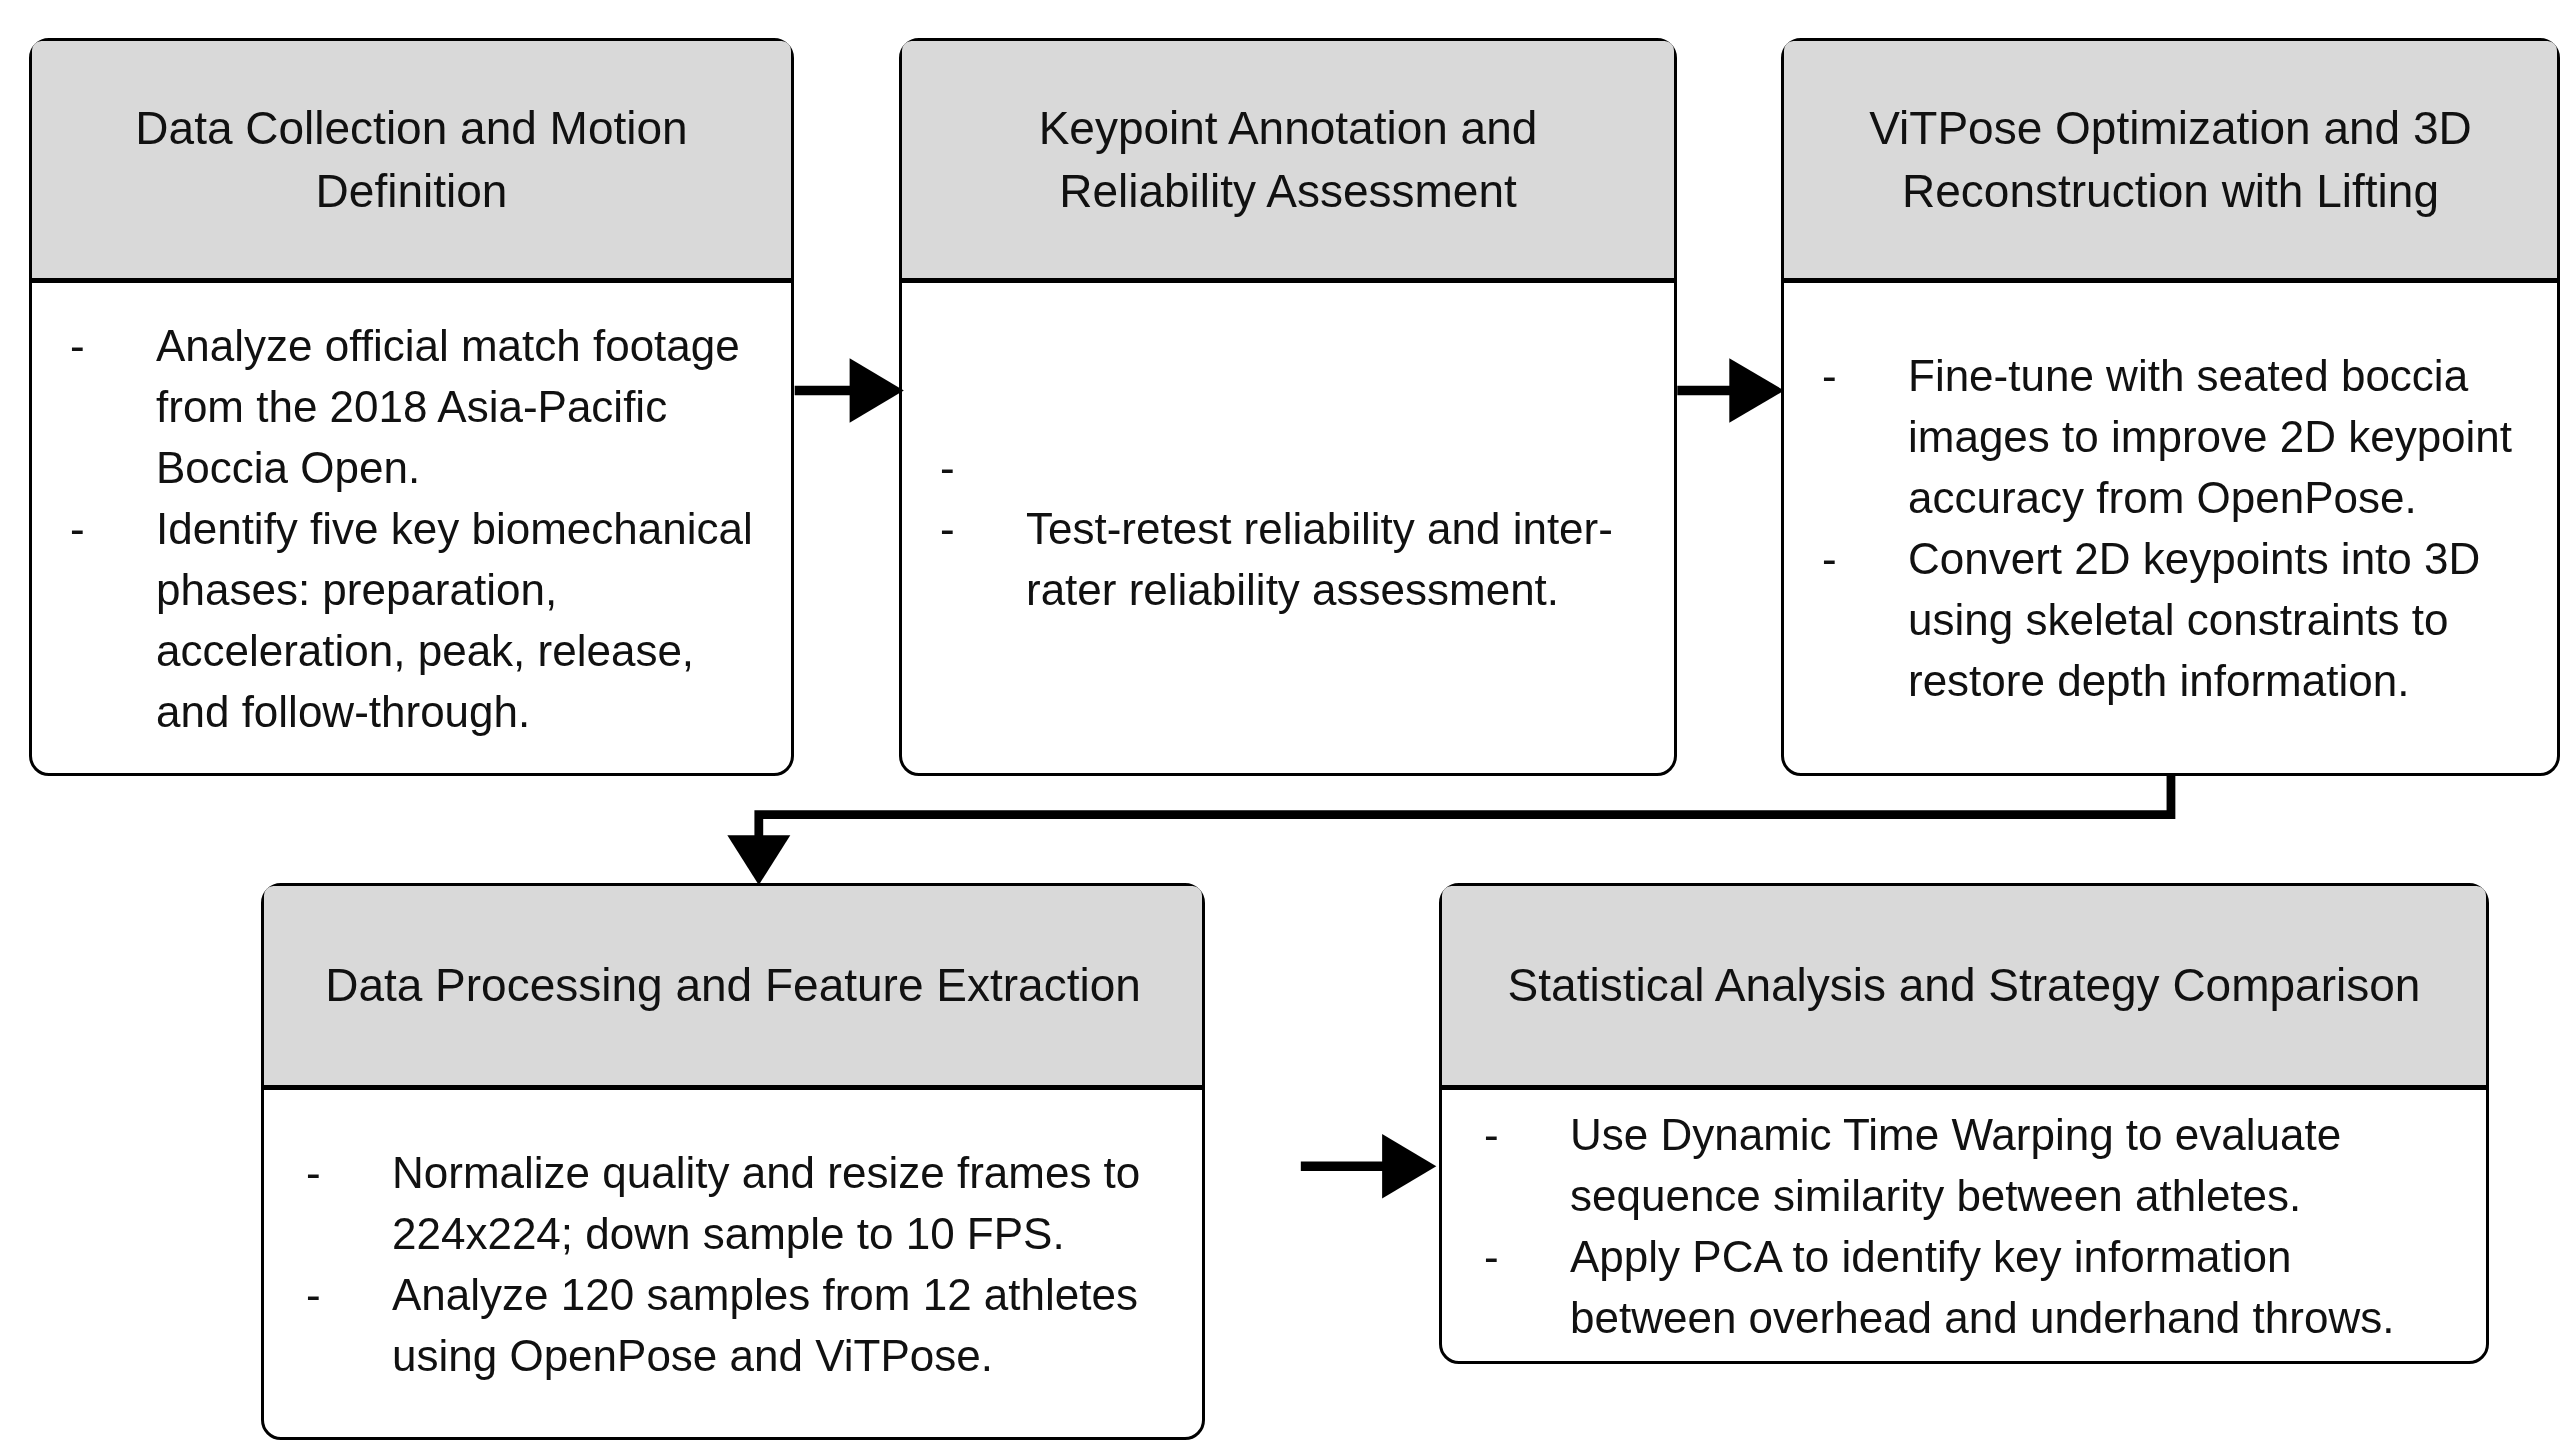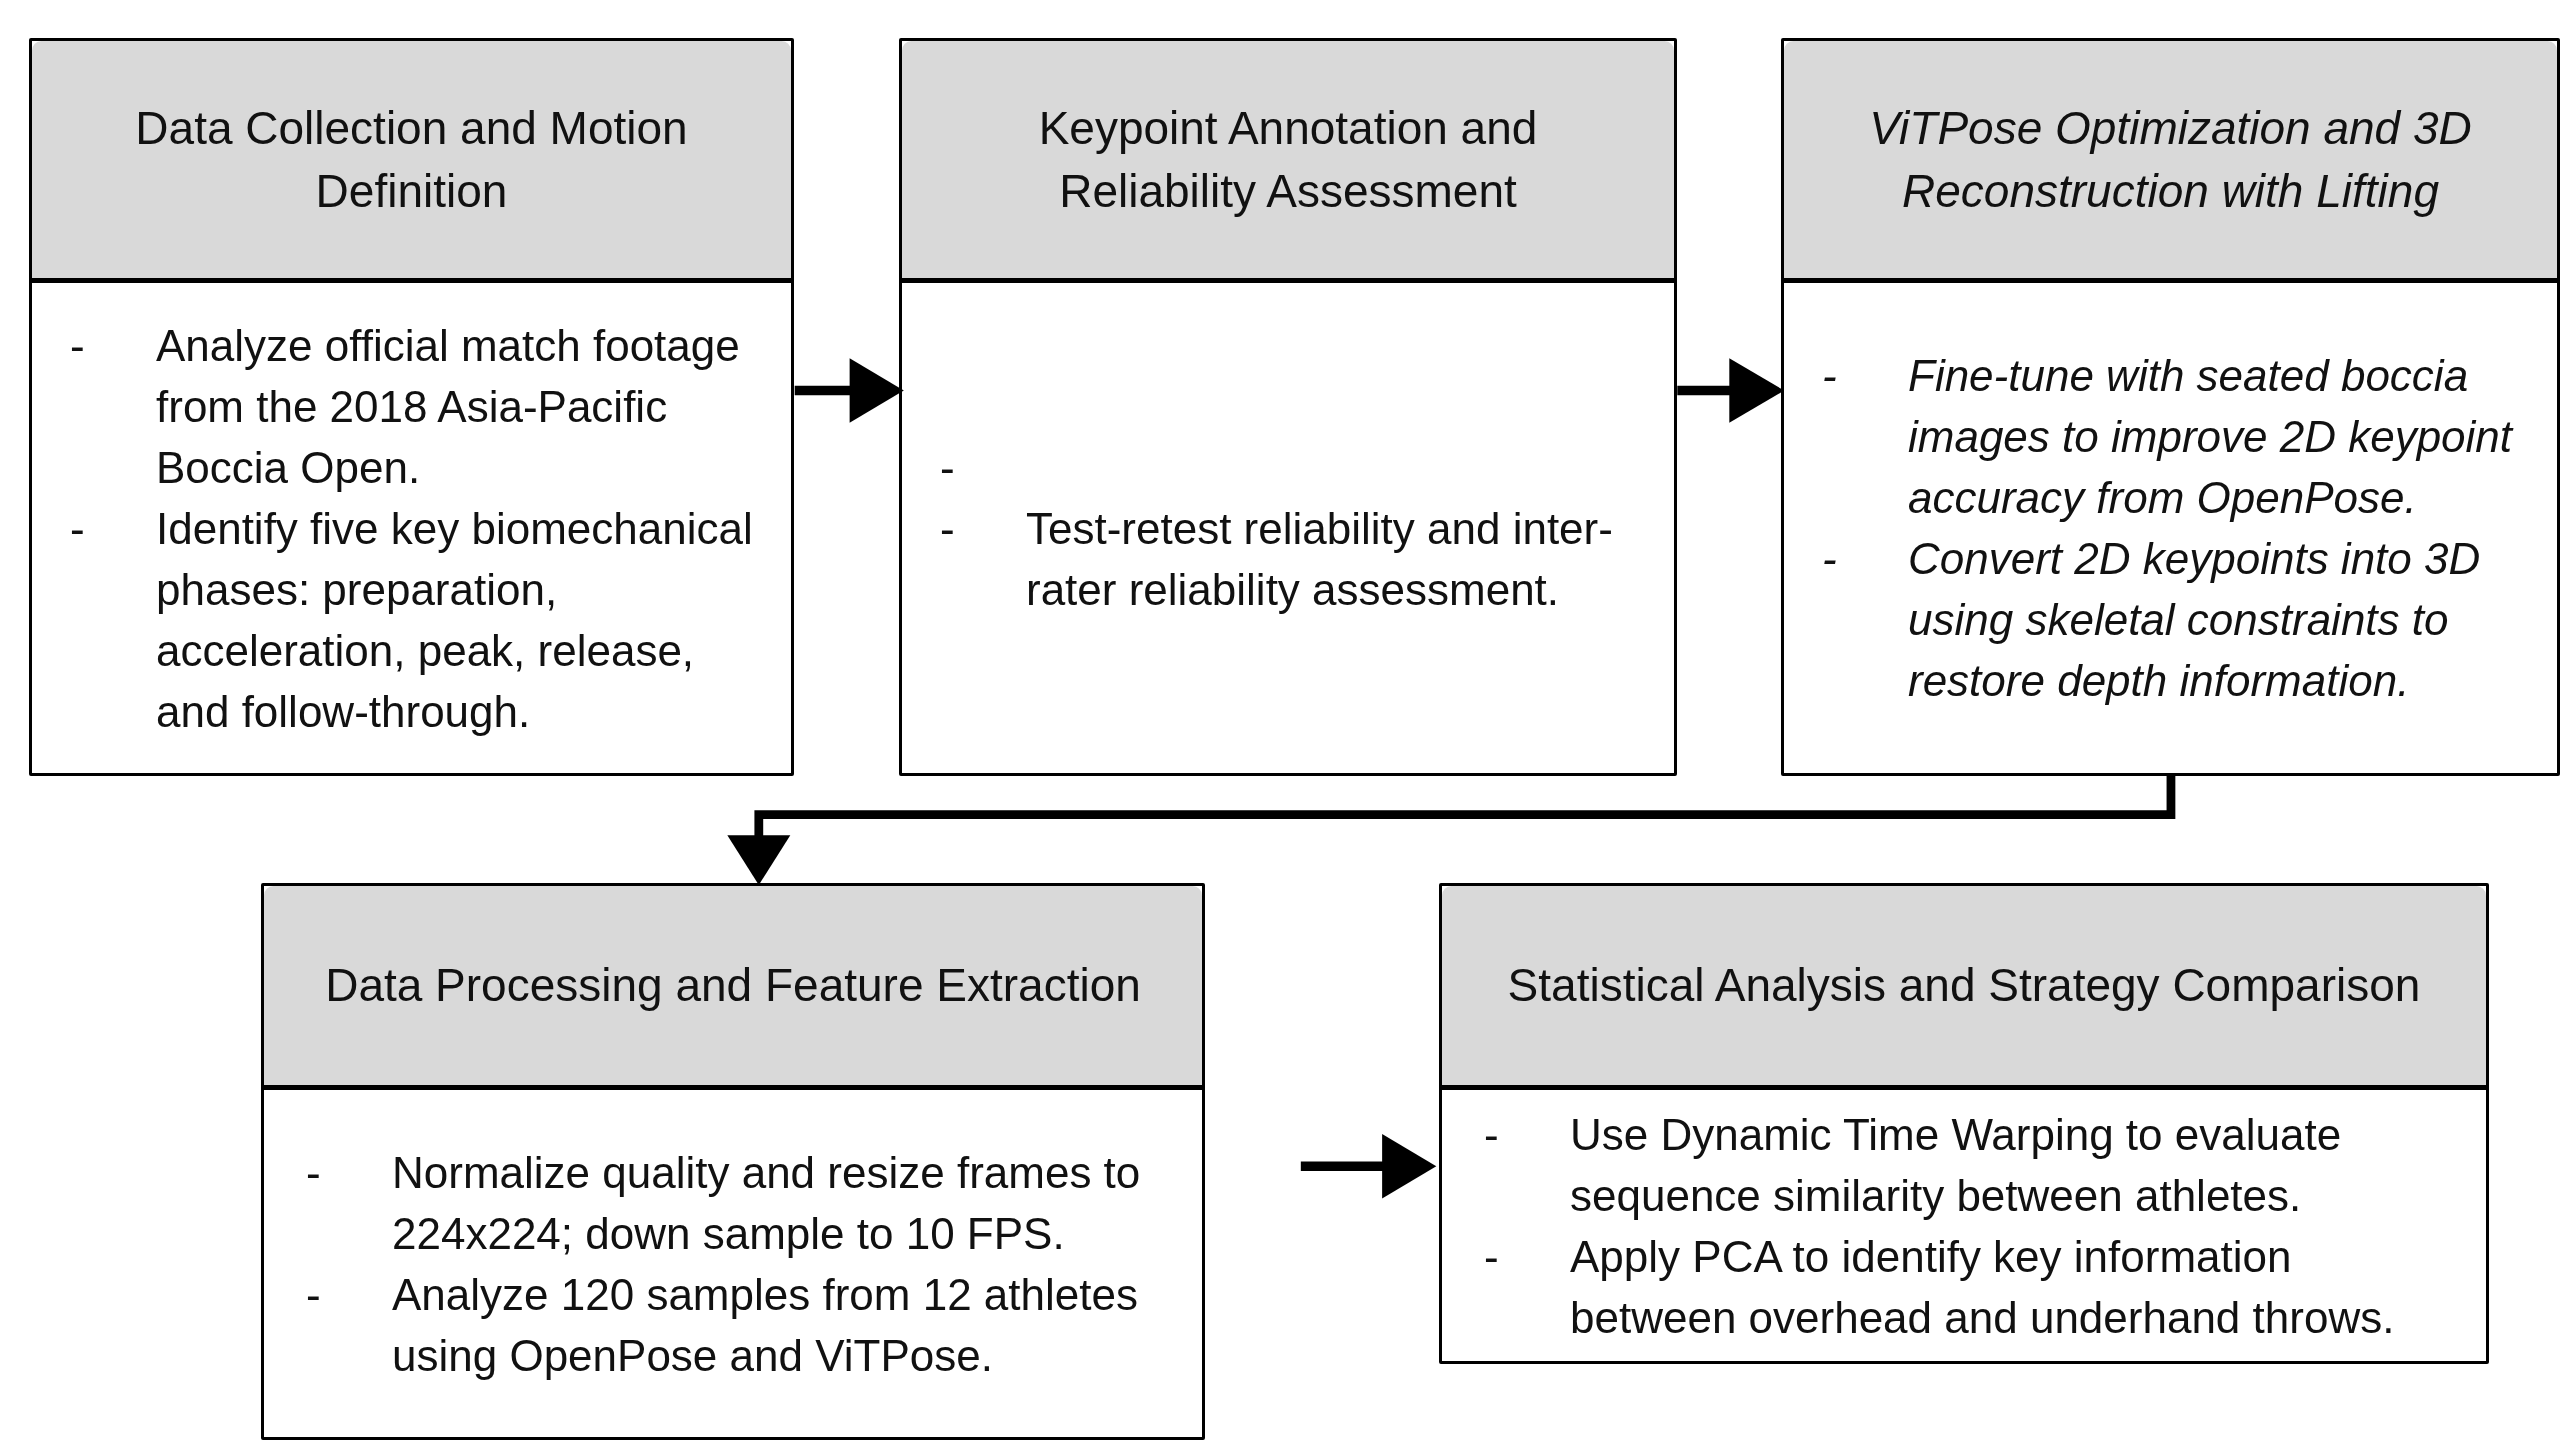--- a/index.html
+++ b/index.html
@@ -13,21 +13,21 @@
     height: 1452px;
     background: #ffffff;
     font-family: "Liberation Sans", "DejaVu Sans", sans-serif;
     color: #000000;
     overflow: hidden;
   }
   .flow-box {
     position: absolute;
     background: #ffffff;
     border: 3.7px solid #000000;
-    border-radius: 2px;
+    border-radius: 20px;
     box-sizing: border-box;
     display: flex;
     flex-direction: column;
   }
   .box-header {
     background: #d9d9d9;
     border-bottom: 5.9px solid #000000;
     border-radius: 9.5px 9.5px 0 0;
     display: flex;
     align-items: center;
@@ -63,21 +63,21 @@
   }
   .bullet .bullet-text {
     flex: 1 1 auto;
     font-size: 44px;
     line-height: 61px;
     color: #111111;
   }
   
   .box-1 { left: 29px;   top: 38px;  width: 765px; height: 738px; }
   .box-2 { left: 899px; top: 38px;  width: 778px; height: 738px; align-items: flex-end; }
-  .box-3 { left: 1781px; top: 38px;  width: 779px; height: 738px; font-style: italic; }
+  .box-3 { left: 1781px; top: 38px;  width: 779px; height: 738px; }
   .box-1 .box-header, .box-2 .box-header, .box-3 .box-header { height: 242px; }
   
   .box-4 { left: 261px;  top: 883px; width: 944px; height: 557px; }
   .box-5 { left: 1439px; top: 883px; width: 1050px; height: 481px; }
   .box-4 .box-header, .box-5 .box-header { height: 204px; }
   .box-4 .box-body, .box-5 .box-body { padding-left: 42px; }
 
   .connector-layer {
     position: absolute;
     left: 0;

